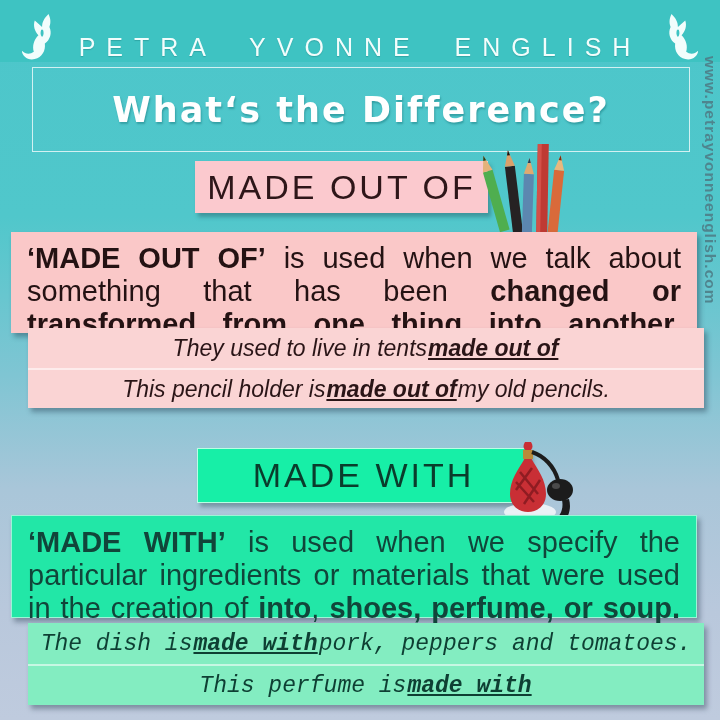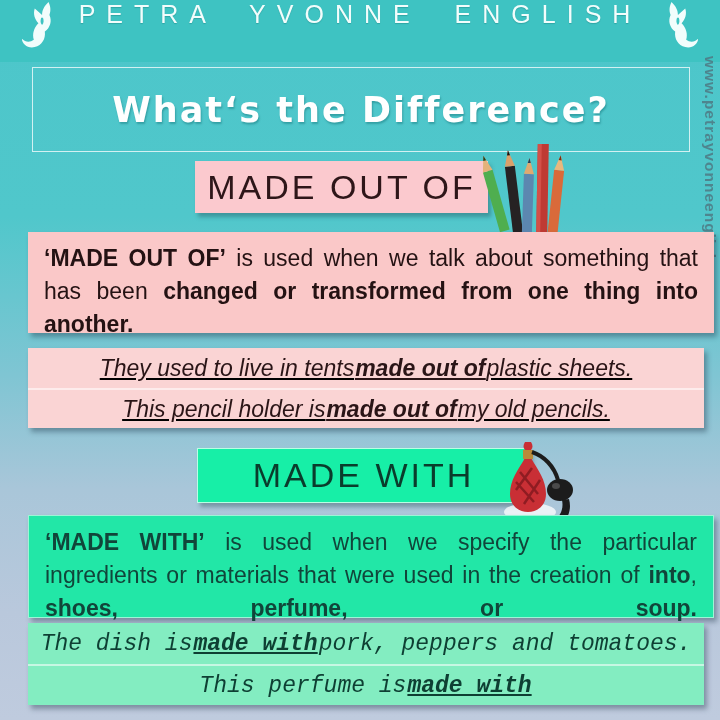--- a/index.html
+++ b/index.html
@@ -14,21 +14,21 @@
     background: linear-gradient(180deg,
       #4cc6ca 0%, #50c7cb 30%, #7fc5d3 52%,
       #a9c6d9 68%, #b9c8dc 85%, #bfcbde 100%);
     overflow: hidden;
   }
 
   
   .header {
     position: absolute; left: 0; top: 0; width: 720px; height: 62px;
     background: #3ec3c2;
-    display: flex; align-items: flex-start; justify-content: center;
+    display: flex; align-items: flex-end; justify-content: center;
     gap: 14px;
   }
   .brand-text {
     color: #f2fdfc;
     font-size: 25px;
     letter-spacing: 11px;
     word-spacing: 16px;
     font-weight: 400;
     text-shadow: 0 1px 1px rgba(0,80,80,0.25);
     white-space: nowrap;
@@ -72,38 +72,38 @@
     font-size: 34px; letter-spacing: 3px; font-weight: 500;
     white-space: nowrap;
   }
   .banner-moo { left: 195px; top: 161px; width: 293px; height: 52px; background: #fbc9ce; }
   .banner-moo .banner-label { color: #2e1619; }
   .banner-mw  { left: 197px; top: 448px; width: 333px; height: 55px; background: #17efa7; border: 1px solid #b8ffe4; }
   .banner-mw .banner-label { color: #0a3c2c; }
 
   
   .defbox {
-    position: absolute; left: 28px; width: 686px;
+    position: absolute; left: 11px; width: 686px;
     padding: 10px 16px 12px 16px;
     text-align: justify;
     box-shadow: 3px 4px 5px rgba(30,50,70,0.4);
     line-height: 33px;
-    font-size: 23px;
+    font-size: 29px;
   }
   .defbox::after { content: ""; display: inline-block; width: 100%; }
   .def-pink  { top: 232px; height: 101px; background: #fac8c8; color: #241213; }
   .def-green { top: 515px; height: 103px; background: #22e7a7; color: #11453a; border: 1px solid #9cf5d6; }
   .seg-b { font-weight: bold; }
 
   
   .exgroup {
     position: absolute; left: 28px; width: 676px;
     box-shadow: 3px 4px 5px rgba(30,50,70,0.4);
   }
-  .exgroup-pink  { top: 348px; text-decoration: underline; }
+  .exgroup-pink  { top: 328px; }
   .exgroup-green { top: 623px; font-family: Liberation Mono, monospace; }
   .exrow {
     display: flex; align-items: center; justify-content: center;
     font-style: italic;
     font-size: 23px;
     white-space: nowrap;
   }
   .exgroup-pink .exrow { background: #fad4d4; color: #2a1517; height: 40px; }
   .exgroup-green .exrow { background: #83edc1; color: #0e3f33; height: 41px; }
   .exrow + .exrow { border-top: 2px solid rgba(255,255,255,0.55); }
@@ -173,21 +173,20 @@
   </svg>
 
   <div class="defbox def-pink">
     <span class="seg-b">‘MADE OUT OF’</span><span> is used when we talk about something that has been </span><span class="seg-b">changed or transformed from one thing into another.</span>
   </div>
 
   <div class="exgroup exgroup-pink">
     <div class="exrow">
       <span>They used to live in tents </span>
         <span class="ex-key">made out of</span>
-        <span> plastic sheets.</span>
     </div>
     <div class="exrow">
       <span>This pencil holder is </span>
         <span class="ex-key">made out of</span>
         <span> my old pencils.</span>
     </div>
   </div>
 
   <div class="banner banner-mw">
     <span class="banner-label">MADE WITH</span>

